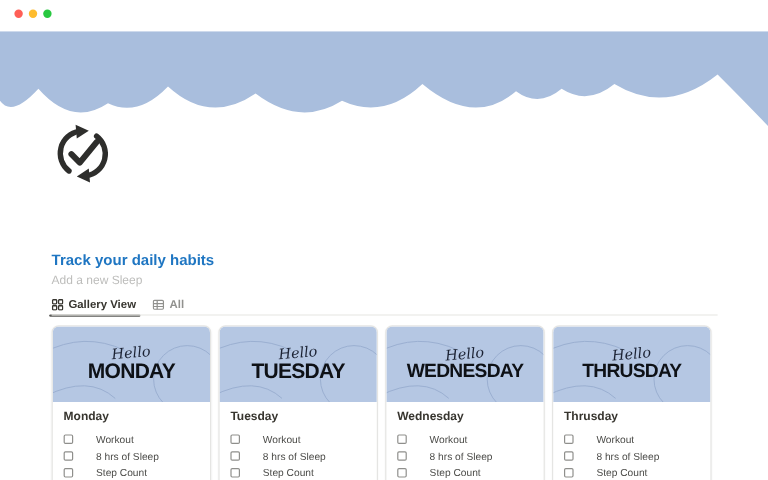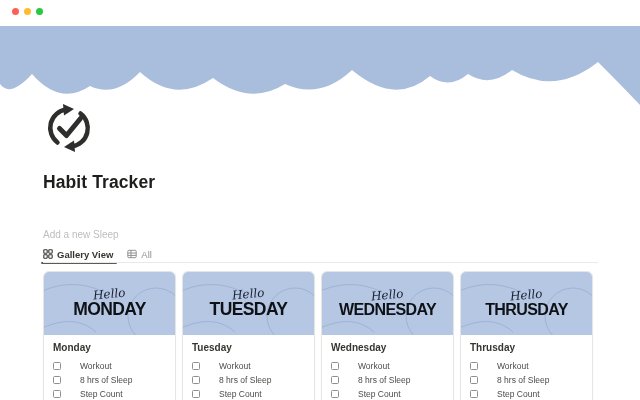--- a/index.html
+++ b/index.html
@@ -20,21 +20,21 @@
   
   .page-icon { position:absolute; top:103px; left:44px; width:50px; height:50px; }
   .page-title { position:absolute; top:172px; left:43px; font-size:17.5px; font-weight:700; color:#1e1e1c; letter-spacing:.1px; }
   .subtitle { position:absolute; top:210px; left:43px; font-size:12.5px; font-weight:700; color:#1f76c2; cursor:pointer; }
   .placeholder { position:absolute; top:229px; left:43px; font-size:10px; color:#bdbdbb; }
   
   .tabs { position:absolute; top:246px; left:43px; height:16px; display:flex; gap:14px; align-items:center; }
   .tab { display:flex; align-items:center; gap:4px; font-size:9.5px; height:16px; cursor:pointer; position:relative; }
   .tab .ticon { display:block; }
   .tab.active { color:#37352f; font-weight:700; }
-  .tab.inactive { color:#91918e; font-weight:400; }
+  .tab.inactive { color:#91918e; font-weight:700; }
   .tab.active::after { content:""; position:absolute; left:-2px; right:-4px; bottom:-2px; height:2px; background:#5a5a57; border-radius:1px; }
   .tabs-divider { position:absolute; top:262px; left:43px; width:555px; height:1px; background:#e9e9e7; }
   
   .cards { position:absolute; top:271px; left:43px; display:flex; gap:6px; }
   .card { width:133px; height:160px; background:#fff; border:1px solid #e5e5e3; border-radius:6px; overflow:hidden; box-shadow:0 1px 2px rgba(15,15,15,.04); cursor:pointer; }
   .cover { position:relative; height:63px; background:#b5c7e3; overflow:hidden; display:flex; flex-direction:column; align-items:center; justify-content:center; }
   .cover svg.deco { position:absolute; inset:0; }
   .cover-script { position:relative; font-family:"DejaVu Serif", serif; font-style:italic; font-size:12px; color:#1b2233; transform:rotate(-5deg); line-height:1; margin-bottom:1px; z-index:1; }
   .cover-title { position:relative; font-size:17.5px; font-weight:800; color:#0e1116; letter-spacing:-.6px; line-height:1; white-space:nowrap; z-index:1; }
   .card-body { padding:7px 9px 0 9px; }
@@ -65,21 +65,21 @@
       <g stroke="#2e2e2c" stroke-width="9" fill="none" stroke-linecap="round">
         <path d="M27,79 A37,37 0 0 1 44,13"></path>
         <path d="M73,21 A37,37 0 0 1 56,87"></path>
       </g>
       <polygon points="38,2 60,12 40,25" fill="#2e2e2c"></polygon>
       <polygon points="62,98 40,88 60,75" fill="#2e2e2c"></polygon>
       <path d="M31,51 L45,65 L73,31" stroke="#2e2e2c" stroke-width="10" fill="none" stroke-linecap="round" stroke-linejoin="round"></path>
     </svg>
   </div>
 
-  <h1 class="page-title">Habit Tracker</h1>
+  <a class="subtitle">Track your daily habits</a>
   <div class="placeholder">Add a new Sleep</div>
 
   <div class="tabs">
     <div class="tab active">
       <svg class="ticon" width="10" height="10" viewBox="0 0 10 10">
         <g fill="none" stroke="#37352f" stroke-width="1.1">
           <rect x="0.8" y="0.8" width="3.4" height="3.4" rx="0.6"></rect>
           <rect x="5.8" y="0.8" width="3.4" height="3.4" rx="0.6"></rect>
           <rect x="0.8" y="5.8" width="3.4" height="3.4" rx="0.6"></rect>
           <rect x="5.8" y="5.8" width="3.4" height="3.4" rx="0.6"></rect>

